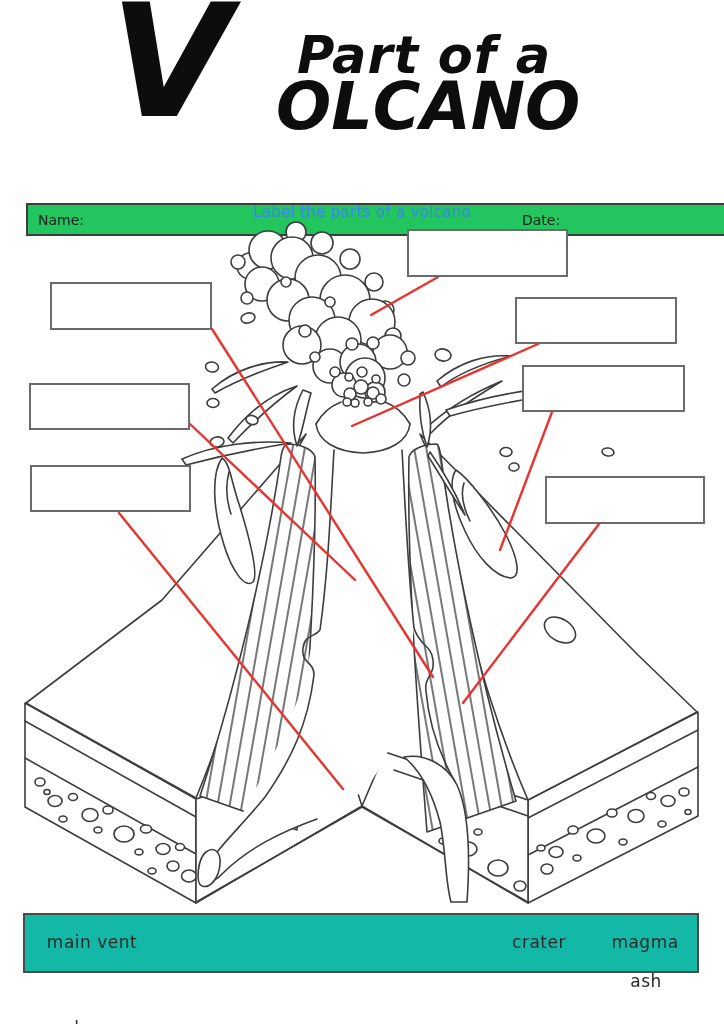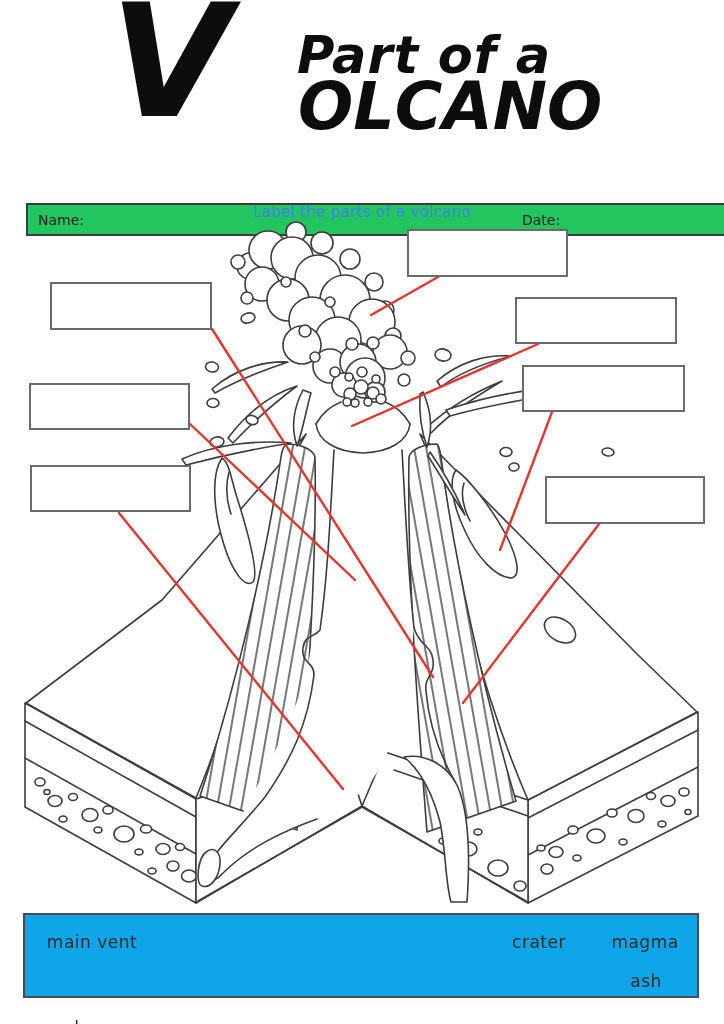--- a/index.html
+++ b/index.html
@@ -3,40 +3,40 @@
 <meta charset="utf-8">
 <style>
   html,body{margin:0;padding:0;background:#fff;}
   .page{position:relative;width:724px;height:1024px;background:#fff;overflow:hidden;
         font-family:"DejaVu Sans",sans-serif;color:#1a1a1a;}
   
   .title-v{position:absolute;left:110px;top:-16px;font-family:"DejaVu Sans",sans-serif;
            font-style:italic;font-weight:bold;font-size:156px;line-height:1;color:#0d0d0d;}
   .title-line1{position:absolute;left:297px;top:30px;font-style:italic;font-weight:bold;
            font-size:51px;line-height:1;letter-spacing:1px;color:#0d0d0d;}
-  .title-line2{position:absolute;left:298px;top:74px;font-style:italic;font-weight:bold;
+  .title-line2{position:absolute;left:276px;top:74px;font-style:italic;font-weight:bold;
            font-size:65px;line-height:1;letter-spacing:0px;color:#0d0d0d;}
   
   .form-box{position:absolute;left:26px;top:161px;width:704px;height:33px;
             border:2px solid #3c3c3c;box-sizing:border-box;background:#22c55e;margin-top:42px;}
   .form-label{position:absolute;top:7px;font-size:14px;color:#222;}
   .form-label.name{left:10px;}
   .form-label.date{left:494px;}
   .form-field{position:absolute;top:2px;height:26px;}
   .form-field.name{left:62px;width:420px;}
   .form-field.date{left:540px;width:120px;}
   .instruction{position:absolute;left:0;top:203px;width:724px;text-align:center;
                font-size:15px;color:#3b82f6;letter-spacing:0.3px;}
   
   .diagram-svg{position:absolute;left:0;top:0;width:724px;height:1024px;}
   .answer-box{position:absolute;border:2px solid #6b6b6b;background:#fff;
               box-sizing:border-box;}
   
-  .word-bank{position:absolute;left:23px;top:913px;width:676px;height:85px;
-             border:2px solid #4a4a4a;box-sizing:border-box;background:#0ea5e9;text-decoration:underline;}
+  .word-bank{position:absolute;left:23px;top:913px;width:676px;height:60px;
+             border:2px solid #4a4a4a;box-sizing:border-box;background:#14b8a6;text-decoration:underline;}
   .wb-item{position:absolute;transform:translate(-50%,-50%);font-size:17px;
            color:#2a2a2a;letter-spacing:0.5px;white-space:nowrap;}
 </style>
 </head>
 <body>
 
 <div class="page">
 
   <div>
     <span class="title-v">V</span>

